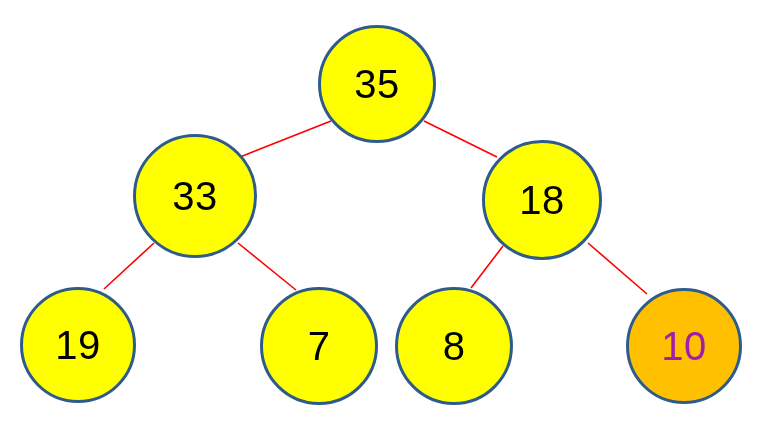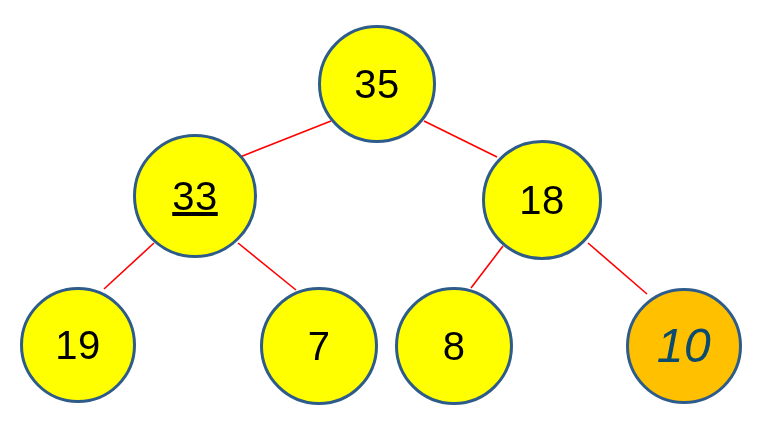--- a/index.html
+++ b/index.html
@@ -58,33 +58,33 @@
       <line x1="154" y1="243" x2="104" y2="289" stroke="#FF0000" stroke-width="1.6" shape-rendering="geometricPrecision"></line>
       <line x1="238" y1="243" x2="296" y2="290" stroke="#FF0000" stroke-width="1.6" shape-rendering="geometricPrecision"></line>
       <line x1="503" y1="246" x2="471" y2="288" stroke="#FF0000" stroke-width="1.6" shape-rendering="geometricPrecision"></line>
       <line x1="588" y1="243" x2="647" y2="294" stroke="#FF0000" stroke-width="1.6" shape-rendering="geometricPrecision"></line>
     </svg>
 
   <div id="node-layer">
       <div class="tree-node" style="left: 318px; top: 25px; width: 118px; height: 118px; background: rgb(255, 255, 0); border: 3px solid rgb(46, 92, 138);">
         <span class="node-label" style="font-size: 40px; color: rgb(0, 0, 0);">35</span>
       </div>
-      <div class="tree-node" style="left: 133px; top: 134px; width: 124px; height: 124px; background: rgb(255, 255, 0); border: 3px solid rgb(46, 92, 138); text-decoration: underline;">
+      <div class="tree-node" style="left: 133px; top: 134px; width: 124px; height: 124px; background: rgb(255, 255, 0); border: 3px solid rgb(46, 92, 138);">
         <span class="node-label" style="font-size: 40px; color: rgb(0, 0, 0);">33</span>
       </div>
       <div class="tree-node" style="left: 482px; top: 140px; width: 120px; height: 120px; background: rgb(255, 255, 0); border: 3px solid rgb(46, 92, 138);">
         <span class="node-label" style="font-size: 40px; color: rgb(0, 0, 0);">18</span>
       </div>
       <div class="tree-node" style="left: 20px; top: 287px; width: 116px; height: 116px; background: rgb(255, 255, 0); border: 3px solid rgb(46, 92, 138); text-align: center;">
         <span class="node-label" style="font-size: 40px; color: rgb(0, 0, 0);">19</span>
       </div>
       <div class="tree-node" style="left: 260px; top: 287px; width: 118px; height: 118px; background: rgb(255, 255, 0); border: 3px solid rgb(46, 92, 138);">
         <span class="node-label" style="font-size: 40px; color: rgb(0, 0, 0);">7</span>
       </div>
       <div class="tree-node" style="left: 395px; top: 287px; width: 118px; height: 118px; background: rgb(255, 255, 0); border: 3px solid rgb(46, 92, 138);">
         <span class="node-label" style="font-size: 40px; color: rgb(0, 0, 0);">8</span>
       </div>
       <div class="tree-node" style="left: 626px; top: 288px; width: 116px; height: 116px; background: rgb(255, 192, 0); border: 3px solid rgb(46, 92, 138);">
-        <span class="node-label" style="font-size: 48px; color: #0c4a6e; font-style: italic;">10</span>
+        <span class="node-label" style="font-size: 40px; color: #a21caf;">10</span>
       </div>
     </div>
 
 </div>
 
 </body></html>

